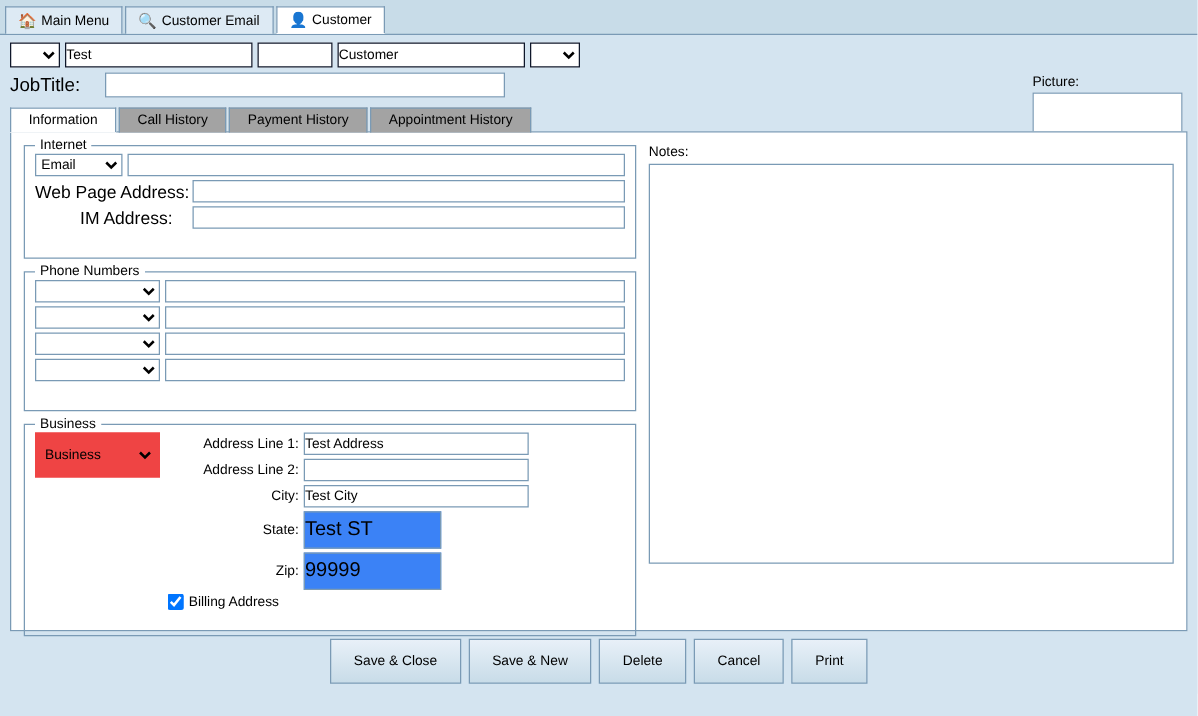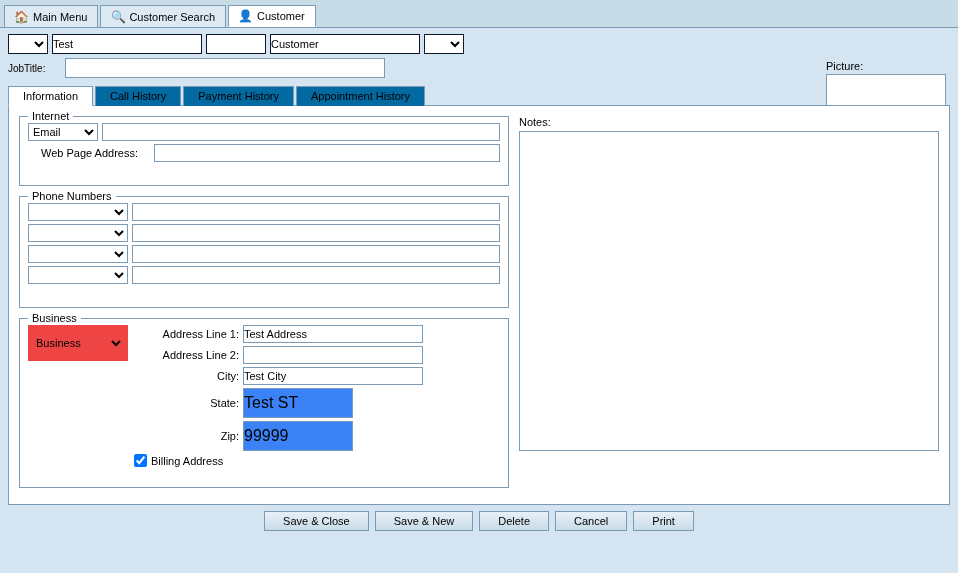--- a/index.html
+++ b/index.html
@@ -66,21 +66,21 @@
     .first-name-input { width: 150px; }
     .middle-input { width: 60px; }
     .last-name-input { width: 150px; }
     .suffix-select { width: 40px; }
 
     .jobtitle-row {
       display: flex;
       align-items: center;
       margin-bottom: 8px;
     }
-    .jobtitle-label { margin-right: 20px; font-size: 10px; }
+    .jobtitle-label { margin-right: 20px; font-size: 15px; }
     .jobtitle-input {
       width: 320px;
       border: 1px solid #7a9ab5;
       height: 20px;
       font-size: 11px;
     }
 
     
     .picture-area {
       position: absolute;
@@ -100,21 +100,21 @@
     .inner-tabs {
       display: flex;
       margin-bottom: -1px;
       z-index: 1;
       position: relative;
     }
     .inner-tab {
       padding: 3px 14px;
       border: 1px solid #7a9ab5;
       border-bottom: none;
-      background: #0369a1;
+      background: #a3a3a3;
       cursor: pointer;
       margin-right: 2px;
       font-size: 11px;
     }
     .inner-tab.active {
       background: #fff;
       border-bottom: 1px solid #fff;
     }
 
     
@@ -156,21 +156,21 @@
     }
 
     .field-row {
       display: flex;
       align-items: center;
       margin-bottom: 3px;
     }
     .field-label {
       text-align: right;
       margin-right: 16px;
-      font-size: 11px;
+      font-size: 14px;
       white-space: nowrap;
     }
     .field-input {
       flex: 1;
       border: 1px solid #7a9ab5;
       height: 18px;
       font-size: 11px;
       background: #fff;
     }
 
@@ -282,35 +282,35 @@
       gap: 6px;
       padding: 6px 0 4px 0;
       background: #d4e4f0;
     }
     .toolbar-btn {
       padding: 3px 18px;
       border: 1px solid #7a9ab5;
       background: linear-gradient(to bottom, #e8f0f8, #c8dce8);
       cursor: pointer;
       font-size: 11px;
-      height: 20px;
+      height: 36px;
     }
     .main-wrapper { position: relative; }
   </style>
 </head>
 <body>
 
 <div class="tab-bar">
   <div class="tab">
     <span class="tab-icon tab-icon-house">🏠</span>
     <span>Main Menu</span>
   </div>
   <div class="tab">
     <span class="tab-icon tab-icon-search">🔍</span>
-    <span>Customer Search</span>
+    <span>Customer Email</span>
   </div>
   <div class="tab active">
     <span class="tab-icon tab-icon-person">👤</span>
     <span>Customer</span>
   </div>
 </div>
 
 <div class="main-content main-wrapper">
 
   <div class="picture-area">
@@ -363,20 +363,24 @@
               <option>Email</option>
             </select>
             <input type="text" class="email-input" value="" style="">
           </div>
 
           <div class="field-row">
             <span class="field-label" style="width:110px;">Web Page Address:</span>
             <input type="text" class="field-input" value="" style="">
           </div>
 
+          <div class="field-row">
+            <span class="field-label" style="width:110px;">IM Address:</span>
+            <input type="text" class="field-input" value="" style="">
+          </div>
         </div>
 
         <div class="section-group">
           <span class="section-legend">Phone Numbers</span>
 
           <div class="phone-row">
             <select class="phone-type-select"><option></option></select>
             <input type="text" class="phone-input" value="" style="">
           </div>
           <div class="phone-row">

